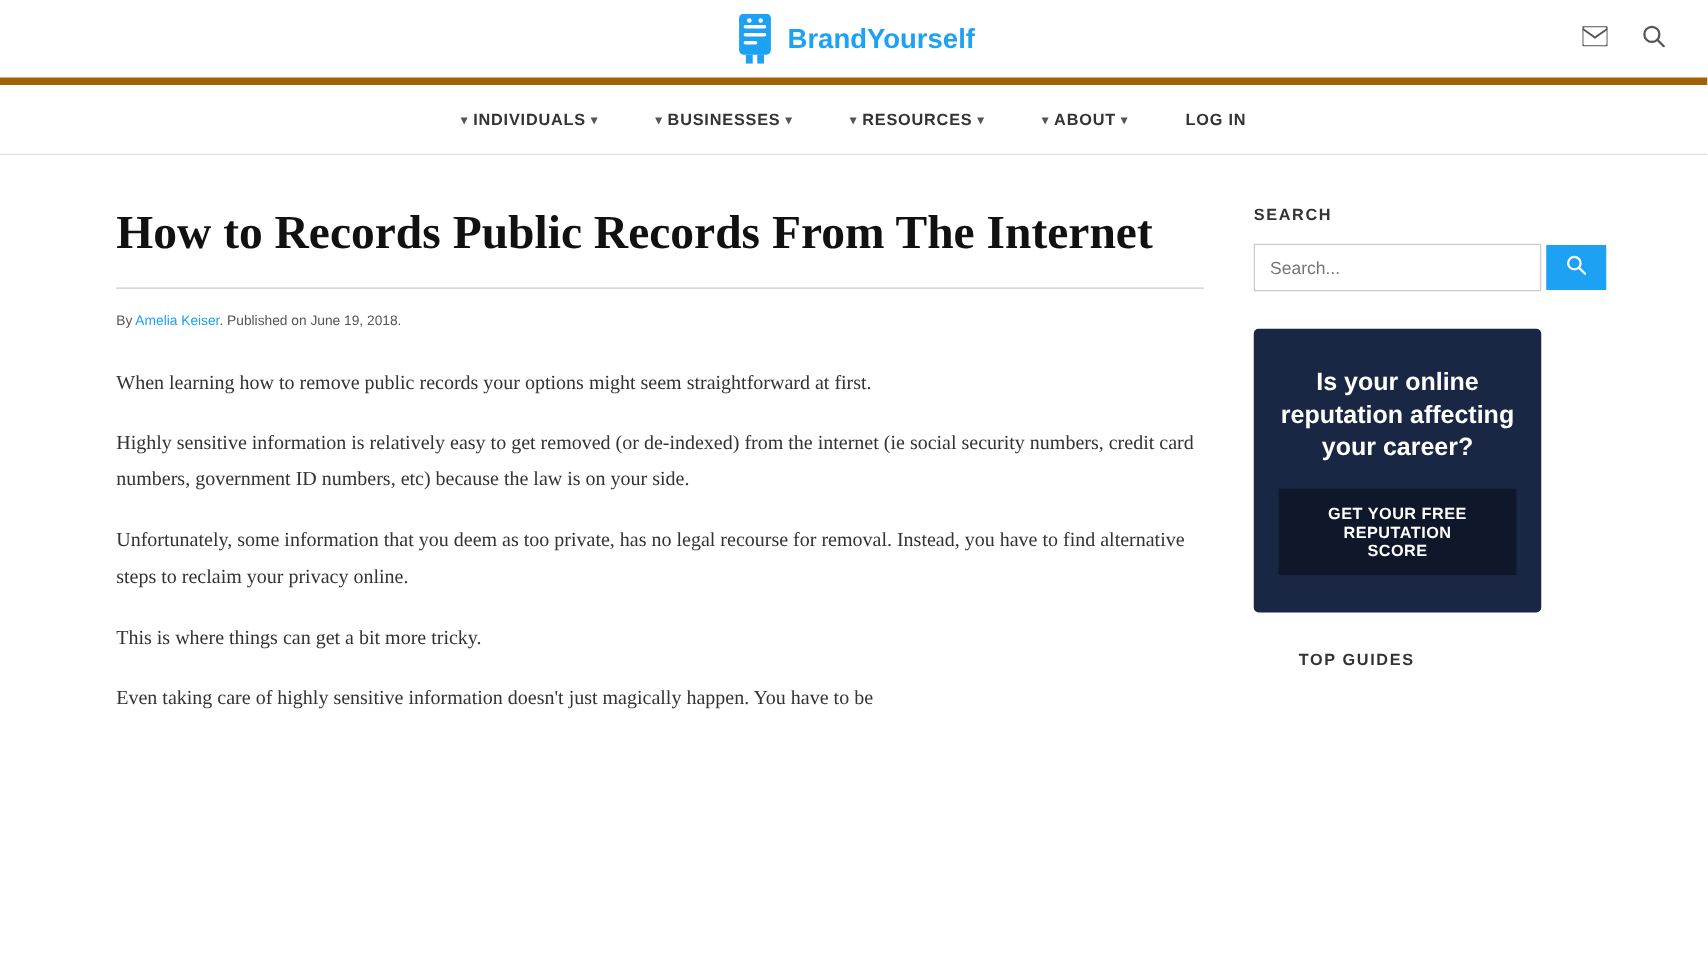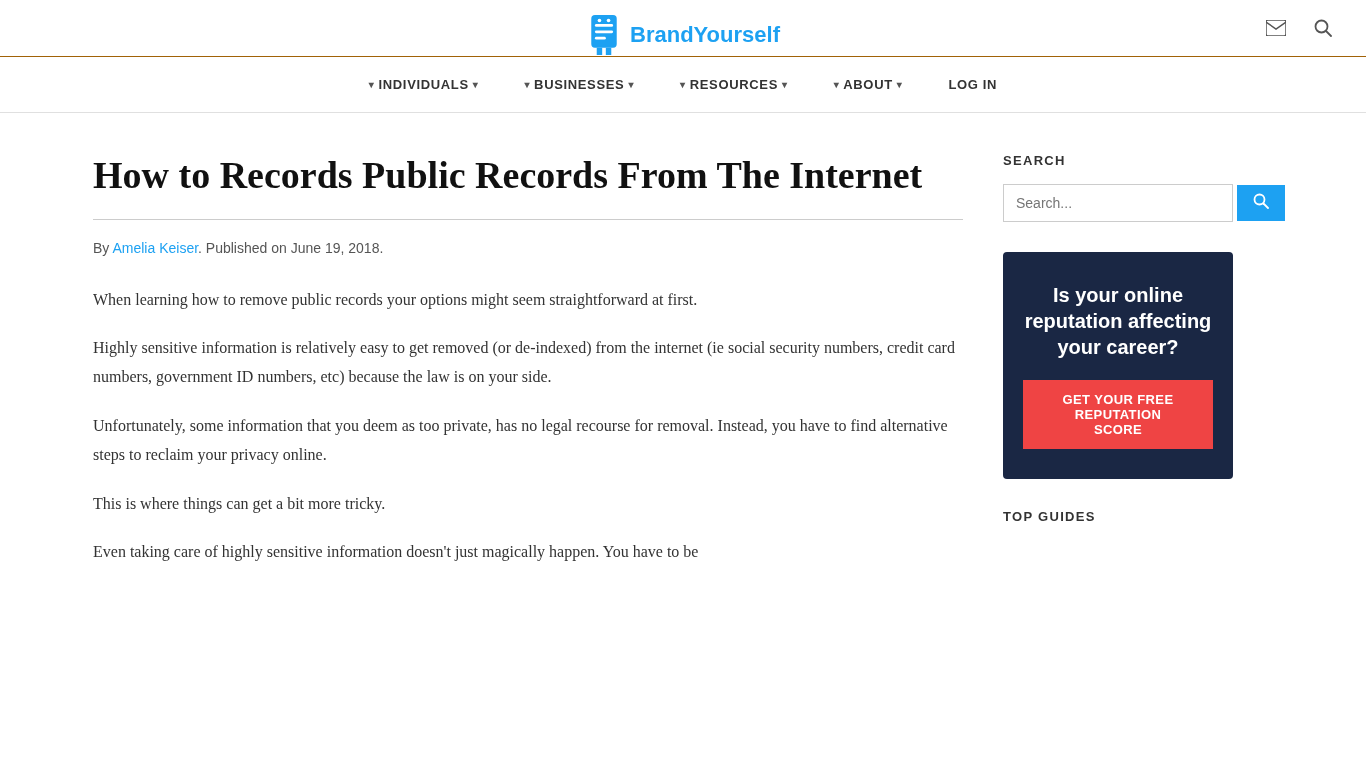--- a/index.html
+++ b/index.html
@@ -1,27 +1,27 @@
 <!DOCTYPE html>
 <html><head>
   <meta charset="utf-8">
   <style>
     * { box-sizing: border-box; margin: 0; padding: 0; }
     body { font-family: Georgia, 'Times New Roman', serif; font-size: 16px; color: #333; background: #fff; }
     
     
     .header {
       background: #fff;
-      border-bottom: 1px solid #a16207;
+      border-bottom: 6px solid #a16207;
       padding: 15px 20px;
       display: flex;
-      align-items: flex-start;
+      align-items: center;
       justify-content: center;
       position: relative;
-      height: 57px;
+      height: 68px;
     }
     .header-logo {
       display: flex;
       align-items: center;
       gap: 8px;
       text-decoration: none;
     }
     .logo-icon {
       width: 36px;
       height: 40px;
@@ -105,21 +105,21 @@
       font-family: Georgia, serif;
     }
 
     .article-divider {
       border: none;
       border-top: 1px solid #ccc;
       margin-bottom: 20px;
     }
 
     .article-meta {
-      font-size: 14px;
+      font-size: 11px;
       color: #555;
       margin-bottom: 30px;
       font-family: Arial, sans-serif;
     }
     .article-meta a {
       color: #1da1f2;
       text-decoration: none;
     }
 
     .article-body p {
@@ -178,40 +178,41 @@
     }
     .ad-banner-text {
       color: #fff;
       font-size: 20px;
       font-weight: bold;
       line-height: 1.3;
       margin-bottom: 20px;
       font-family: Arial, sans-serif;
     }
     .ad-banner-btn {
-      background: #ef4444;
+      background: #0f172a;
       color: #fff;
       border: none;
       padding: 12px 30px;
       font-size: 13px;
       font-weight: bold;
       font-family: Arial, sans-serif;
       letter-spacing: 0.03em;
       cursor: pointer;
       text-transform: uppercase;
     }
 
     .top-guides-title {
       font-family: Arial, sans-serif;
       font-size: 13px;
       font-weight: bold;
       letter-spacing: 0.1em;
       text-transform: uppercase;
       color: #333;
       margin-bottom: 16px;
+      margin-left: 36px;
     }
     .top-guides-link {
       display: block;
       color: #1da1f2;
       text-decoration: none;
       font-size: 14px;
       font-family: Arial, sans-serif;
       line-height: 1.5;
     }
     .top-guides-link::before {

